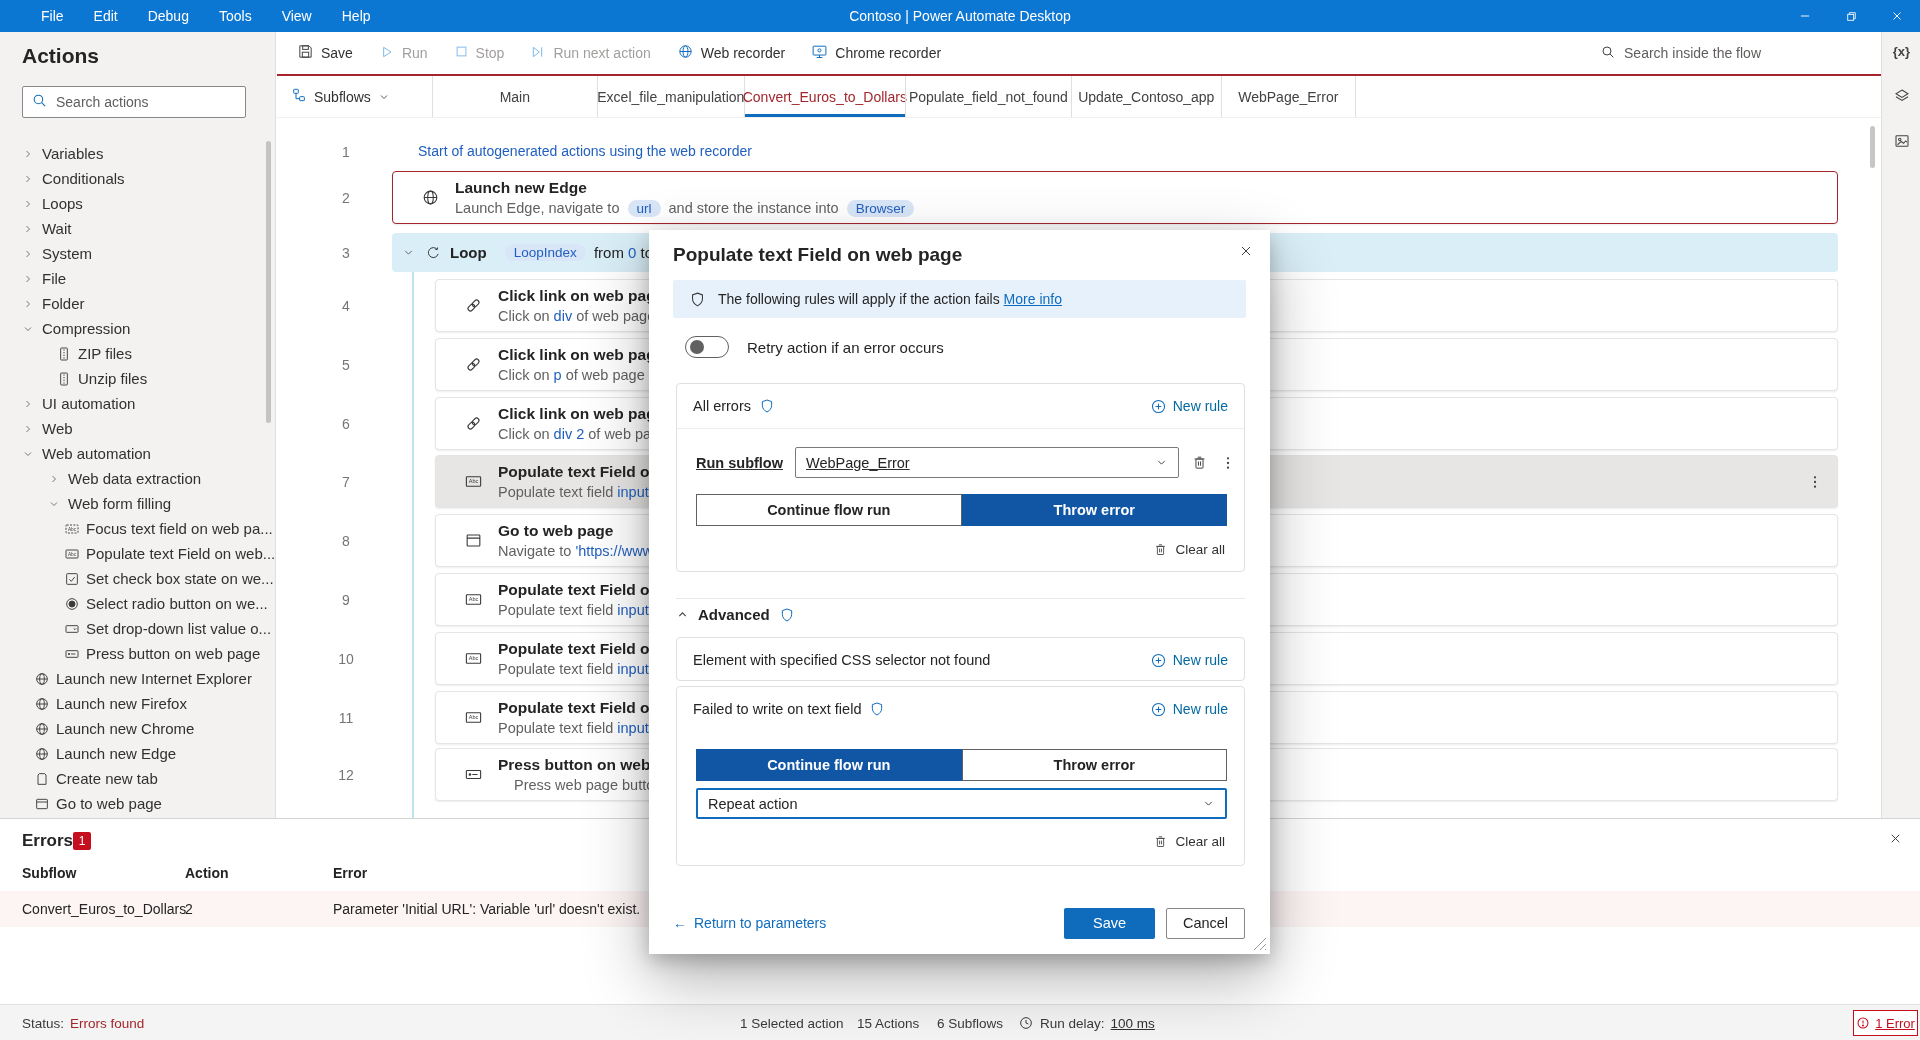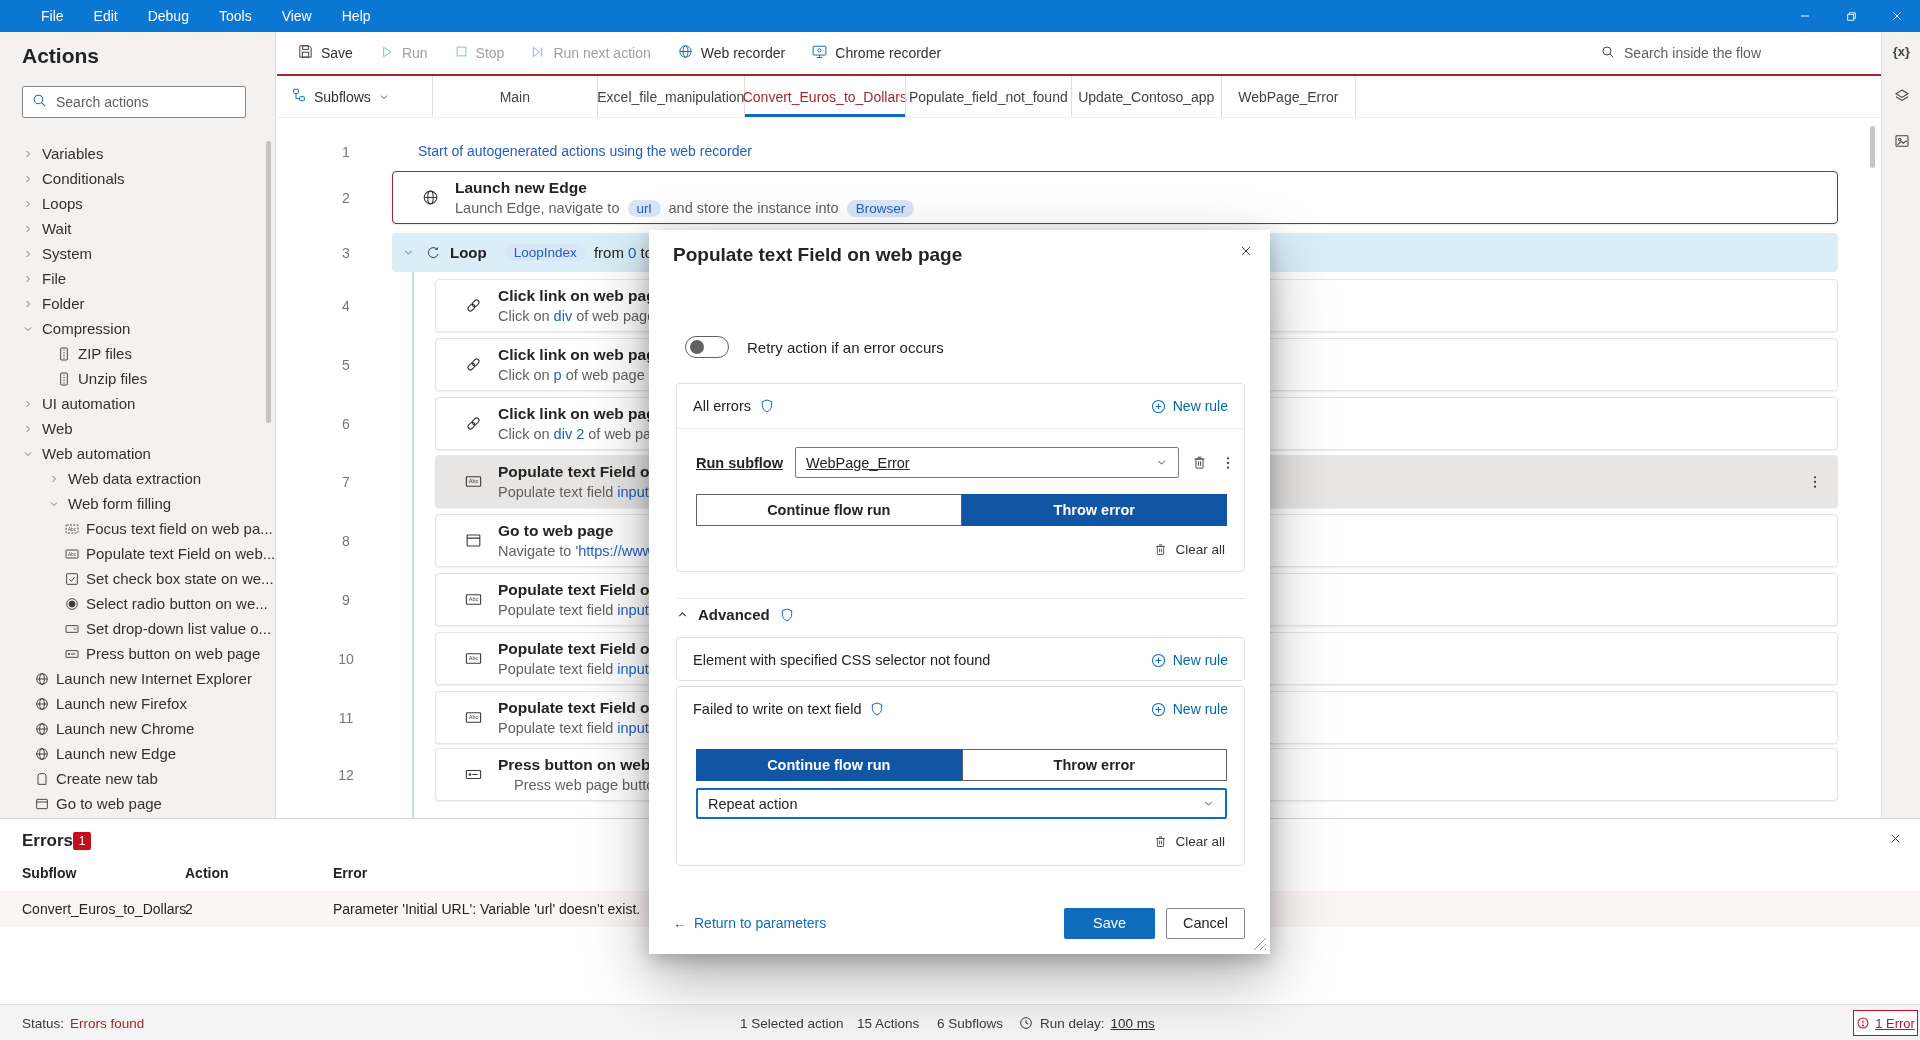--- a/index.html
+++ b/index.html
@@ -132,20 +132,21 @@
 
   <div id="titlebar" class="abs">
     <div id="menus">
         <div class="menu-item">File</div>
         <div class="menu-item">Edit</div>
         <div class="menu-item">Debug</div>
         <div class="menu-item">Tools</div>
         <div class="menu-item">View</div>
         <div class="menu-item">Help</div>
       </div>
+    <div id="win-title">Contoso | Power Automate Desktop</div>
     <div id="win-controls">
       <div class="win-btn">
           <svg width="14" height="14" viewBox="0 0 24 24" fill="none" stroke="#fff" stroke-width="1.6">
             <line x1="5" y1="12" x2="19" y2="12"></line>
           </svg>
         </div>
       <div class="win-btn">
           <svg width="13" height="13" viewBox="0 0 24 24" fill="none" stroke="#fff" stroke-width="1.6">
             <rect x="5" y="8" width="11" height="11"></rect>
             <polyline points="8,8 8,5 19,5 19,16 16,16"></polyline>
@@ -791,20 +792,28 @@
     </div>
   </div>
 
   <div id="dialog" class="abs">
     <div id="dlg-title">Populate text Field on web page</div>
     <div id="dlg-close"><svg width="16" height="16" viewBox="0 0 24 24" fill="none" stroke="#424242" stroke-width="1.5">
           <line x1="6" y1="6" x2="18" y2="18"></line>
           <line x1="18" y1="6" x2="6" y2="18"></line>
         </svg></div>
 
+    <div id="dlg-banner">
+      <span style="display:flex">
+          <svg width="17" height="17" viewBox="0 0 24 24" fill="none" stroke="#3b3a39" stroke-width="1.5">
+            <path d="M12 3 L19 5.5 V11 C19 15.5 16 19 12 21 C8 19 5 15.5 5 11 V5.5 Z"></path>
+          </svg>
+        </span>
+      <span><span>The following rules will apply if the action fails</span> <a href="#">More info</a></span>
+    </div>
 
     <div id="dlg-toggle-row">
       <div id="toggle">
           <div class="knob"></div>
         </div>
       <label>Retry action if an error occurs</label>
     </div>
 
     <div class="dcard" id="card-all">
       <div class="dcard-head">

